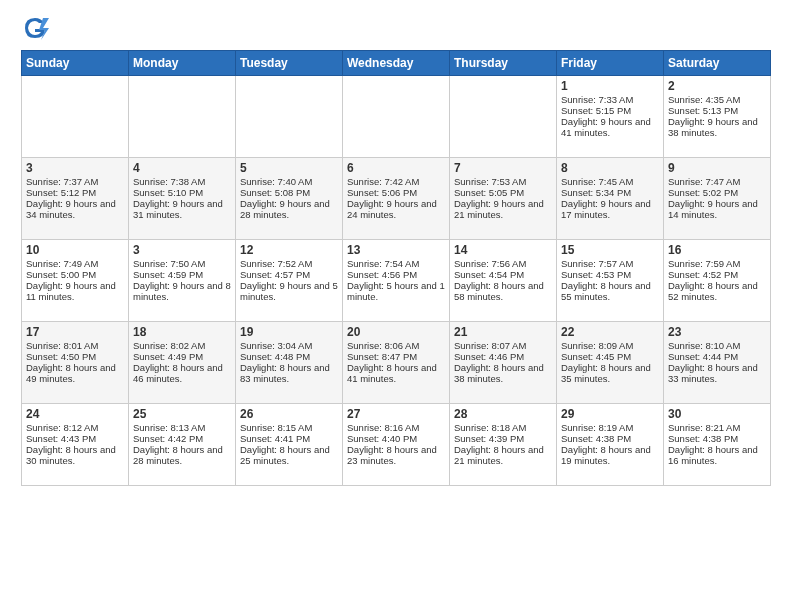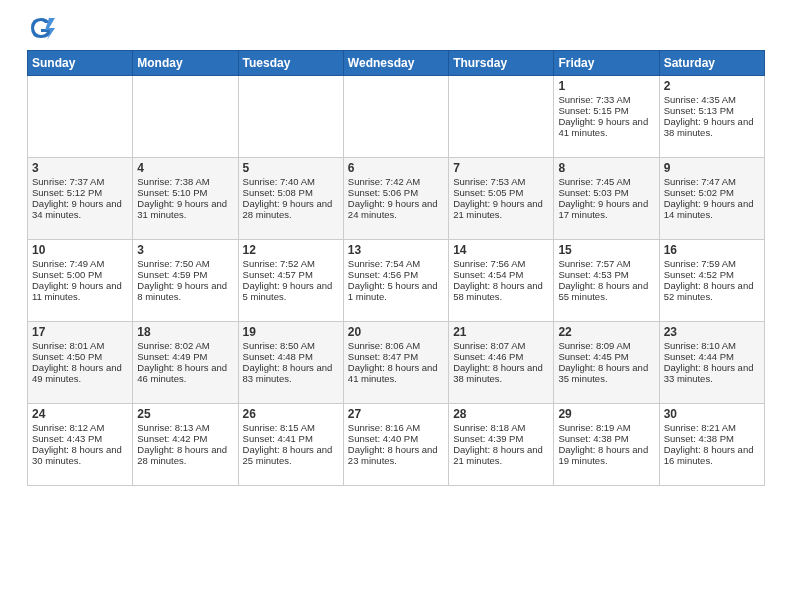--- a/index.html
+++ b/index.html
@@ -6,21 +6,21 @@
     body {
       font-family: Arial, sans-serif;
       background: #fff;
       width: 792px;
       height: 612px;
       overflow: hidden;
     }
     .page {
       width: 792px;
       height: 612px;
-      padding: 10px 27px;
+      padding: 10px 21px;
     }
     .header {
       display: flex;
       justify-content: space-between;
       align-items: flex-start;
       margin-bottom: 8px;
     }
     .logo {
       display: flex;
       align-items: center;
@@ -173,21 +173,21 @@
           </td>
           <td>
             <span class="day-num">7</span>
             <div>Sunrise: 7:53 AM</div>
             <div>Sunset: 5:05 PM</div>
             <div>Daylight: 9 hours and 21 minutes.</div>
           </td>
           <td>
             <span class="day-num">8</span>
             <div>Sunrise: 7:45 AM</div>
-            <div>Sunset: 5:03 PM</div>
+            <div>Sunset: 5:34 PM</div>
             <div>Daylight: 9 hours and 17 minutes.</div>
           </td>
           <td>
             <span class="day-num">9</span>
             <div>Sunrise: 7:47 AM</div>
             <div>Sunset: 5:02 PM</div>
             <div>Daylight: 9 hours and 14 minutes.</div>
           </td>
         </tr>
         <tr>
@@ -242,21 +242,21 @@
             <div>Daylight: 8 hours and 49 minutes.</div>
           </td>
           <td>
             <span class="day-num">18</span>
             <div>Sunrise: 8:02 AM</div>
             <div>Sunset: 4:49 PM</div>
             <div>Daylight: 8 hours and 46 minutes.</div>
           </td>
           <td>
             <span class="day-num">19</span>
-            <div>Sunrise: 8:50 AM</div>
+            <div>Sunrise: 3:04 AM</div>
             <div>Sunset: 4:48 PM</div>
             <div>Daylight: 8 hours and 83 minutes.</div>
           </td>
           <td>
             <span class="day-num">20</span>
             <div>Sunrise: 8:06 AM</div>
             <div>Sunset: 8:47 PM</div>
             <div>Daylight: 8 hours and 41 minutes.</div>
           </td>
           <td>

